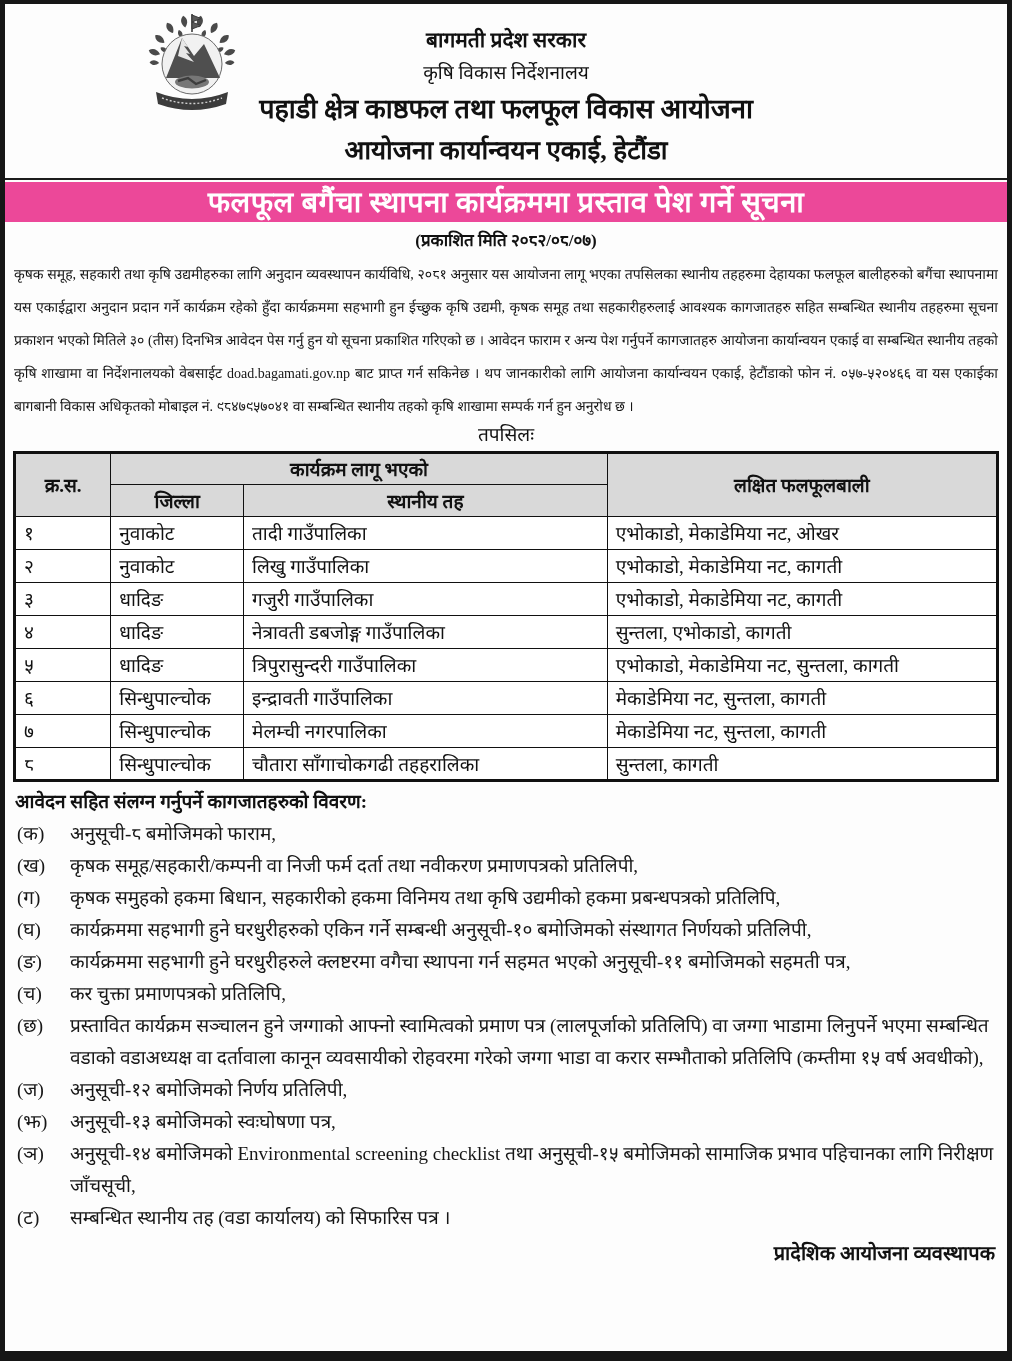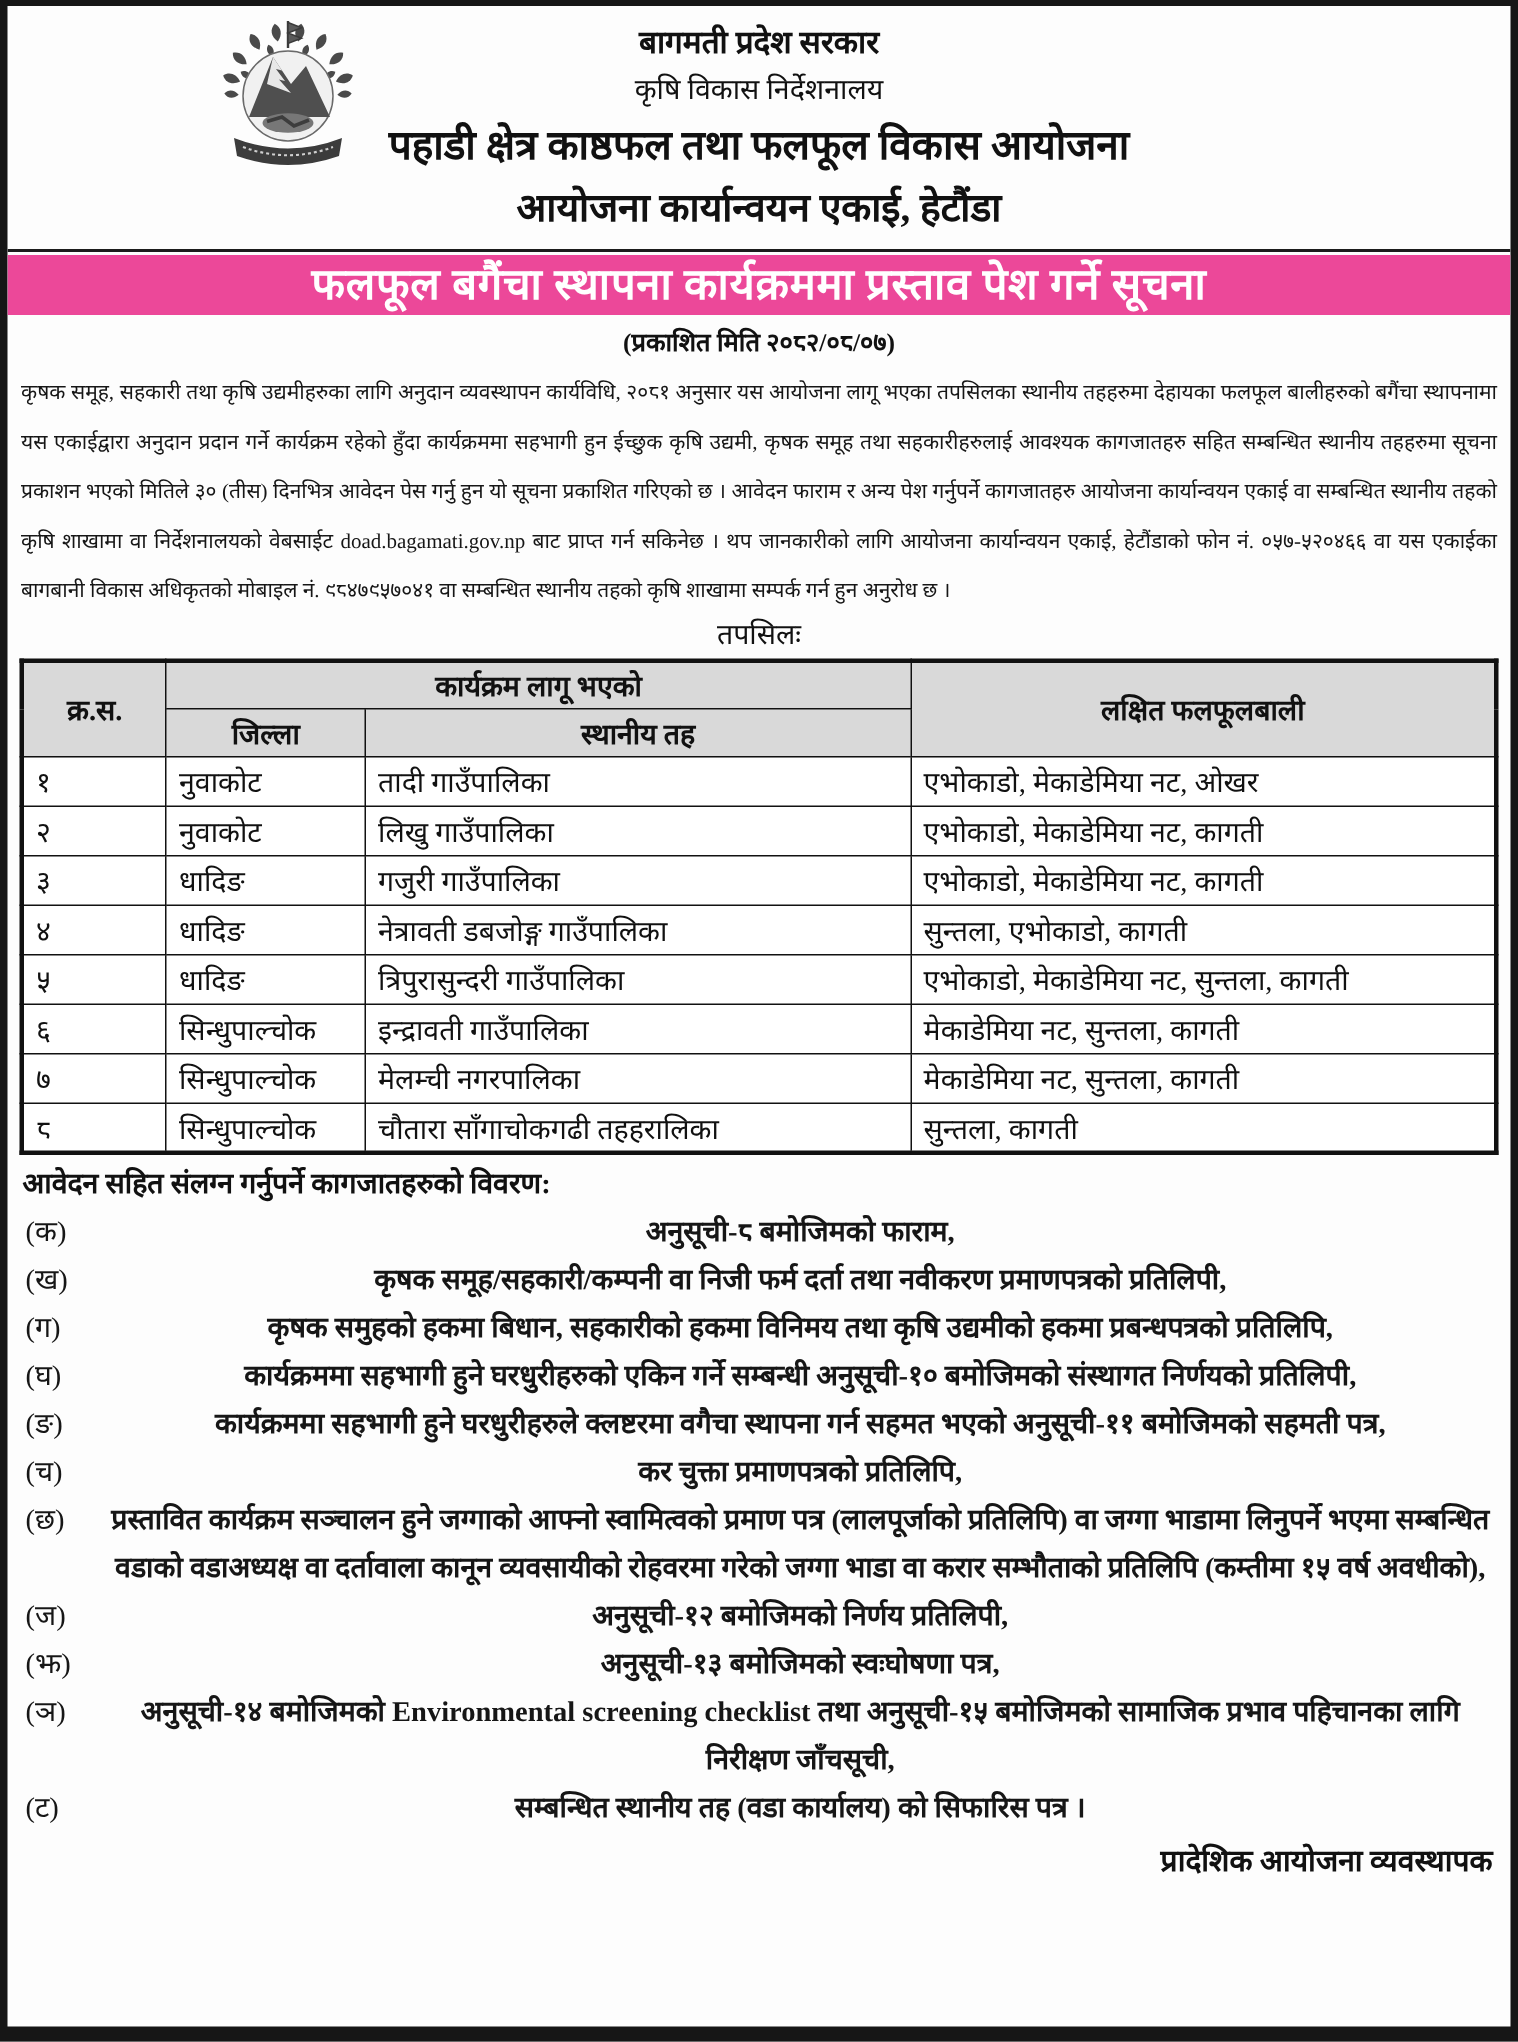--- a/index.html
+++ b/index.html
@@ -11,21 +11,21 @@
     background: #fdfdfd;
     border: 5px solid #161616;
     border-top-width: 4px;
     border-bottom-width: 10px;
     font-family: "Liberation Serif", "DejaVu Serif", serif;
     color: #111;
     position: relative;
     overflow: hidden;
   }
   
-  .letterhead { position: relative; padding: 8px 10px 4px; }
+  .letterhead { position: relative; padding: 20px 10px 4px; }
   .emblem { position: absolute; left: 137px; top: 8px; width: 100px; height: 104px; }
   .lh-line { text-align: center; }
   .lh1 { font-size: 21px; font-weight: bold; line-height: 33px; }
   .lh2 { font-size: 21px; font-weight: bold; line-height: 33px; }
   .lh3 { font-size: 19px; line-height: 31px; }
   .lh4 { font-size: 27px; font-weight: bold; line-height: 42px; }
   .lh5 { font-size: 26px; font-weight: bold; line-height: 41px; }
   .head-rule { border: 0; border-top: 2px solid #1c1c1c; margin: 3px 0 0; }
   
   .title-band {
@@ -62,21 +62,21 @@
   td.c-crops { text-align: left; }
   col.w-sn { width: 9.8%; }
   col.w-district { width: 13.5%; }
   col.w-local { width: 37%; }
   col.w-crops { width: 39.7%; }
   
   .docs-heading { font-size: 19px; font-weight: bold; line-height: 28px; margin: 6px 10px 2px; }
   .docs-list { margin: 0 10px 0 12px; }
   .doc-item { display: flex; font-size: 19px; line-height: 32px; color: #161616; }
   .doc-label { flex: 0 0 53px; }
-  .doc-text { flex: 1; text-align: center; font-weight: bold; }
+  .doc-text { flex: 1; text-align: left; }
   
   .signature { text-align: right; font-size: 20px; font-weight: bold; line-height: 26px; margin: 6px 12px 0; }
 </style>
 </head>
 <body>
 
 <div class="page">
 
   <div class="letterhead">
     <svg class="emblem" viewBox="0 0 100 104" xmlns="http://www.w3.org/2000/svg">

